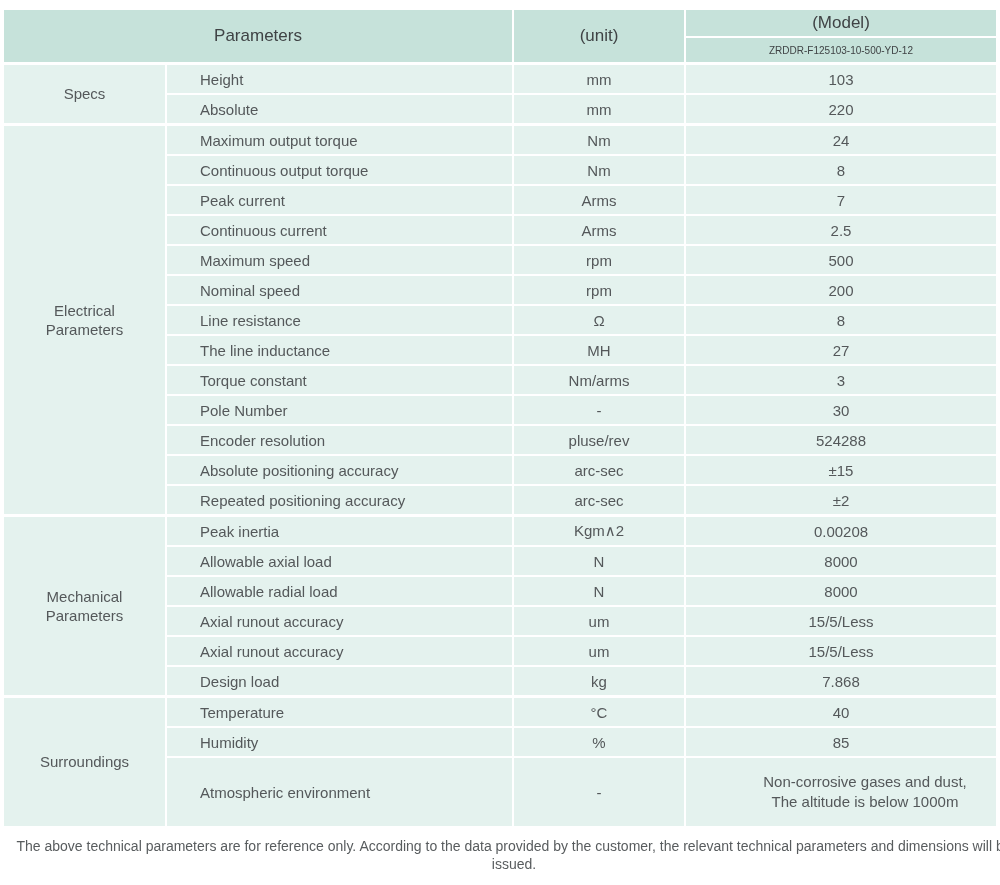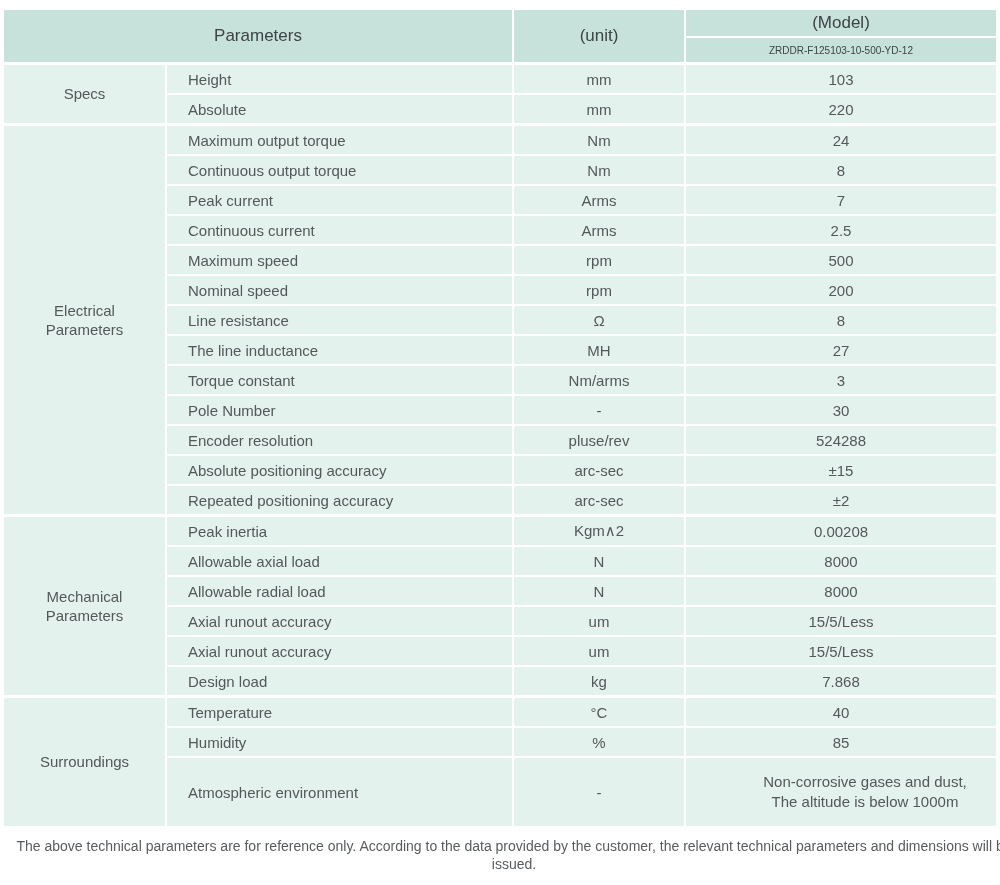--- a/index.html
+++ b/index.html
@@ -46,21 +46,21 @@
   
   .spec-table tbody td {
     background: #e4f2ee;
     color: #54585a;
     font-size: 15px;
     height: 28px;
     text-align: center;
   }
   .spec-table tbody td.param-cell {
     text-align: left;
-    padding-left: 21px;
+    padding-left: 33px;
   }
   .spec-table tbody tr.group-start td { border-top: 3px solid #ffffff; }
   .spec-table tbody td.group-cell { line-height: 1.3; }
   .spec-table tbody td.group-cell span { display: block; }
   .spec-table tbody tr.tall-row td { height: 68px; }
   .spec-table tbody td.value-cell span { display: block; line-height: 1.35; padding-left: 48px; }
 
   .footer-note {
     margin: 9px 2px 0 16px;
     width: 996px;

